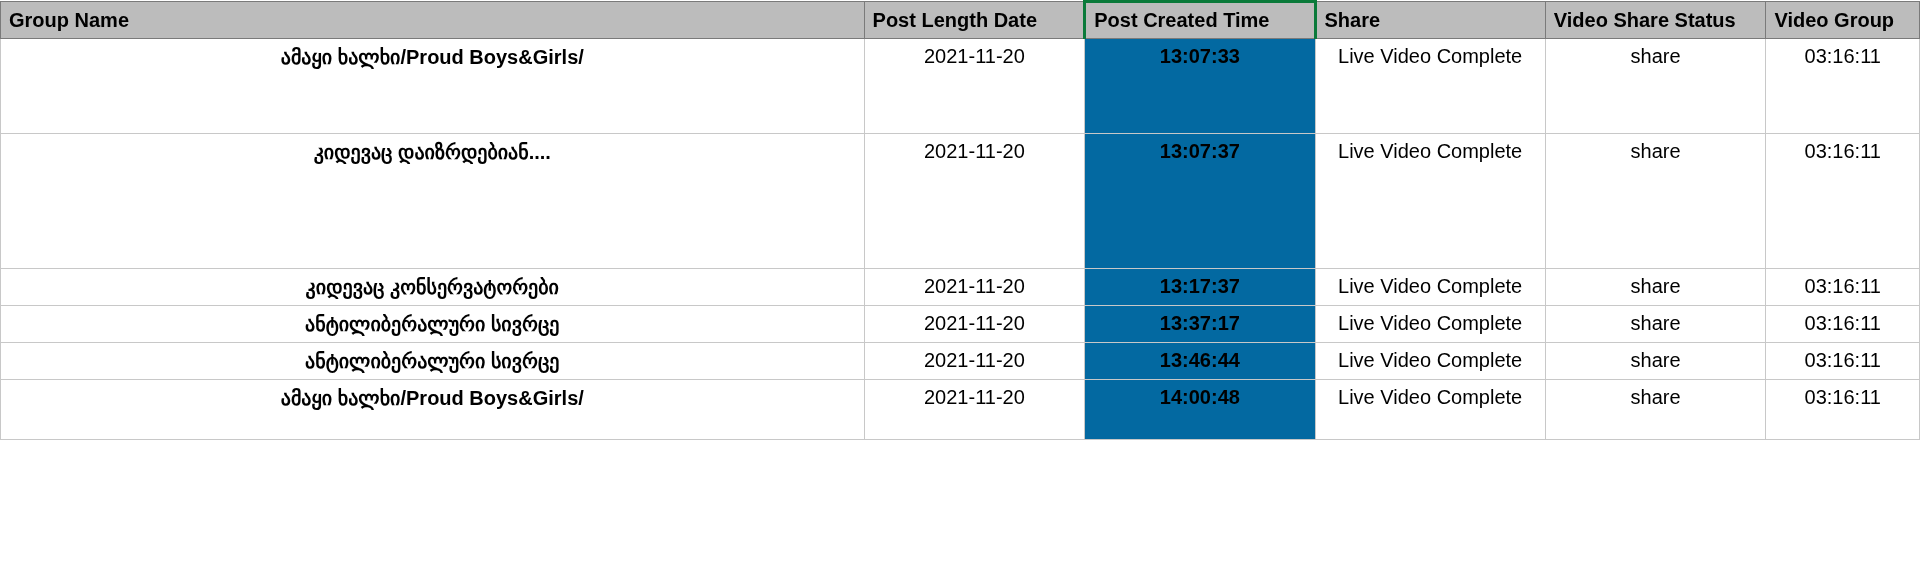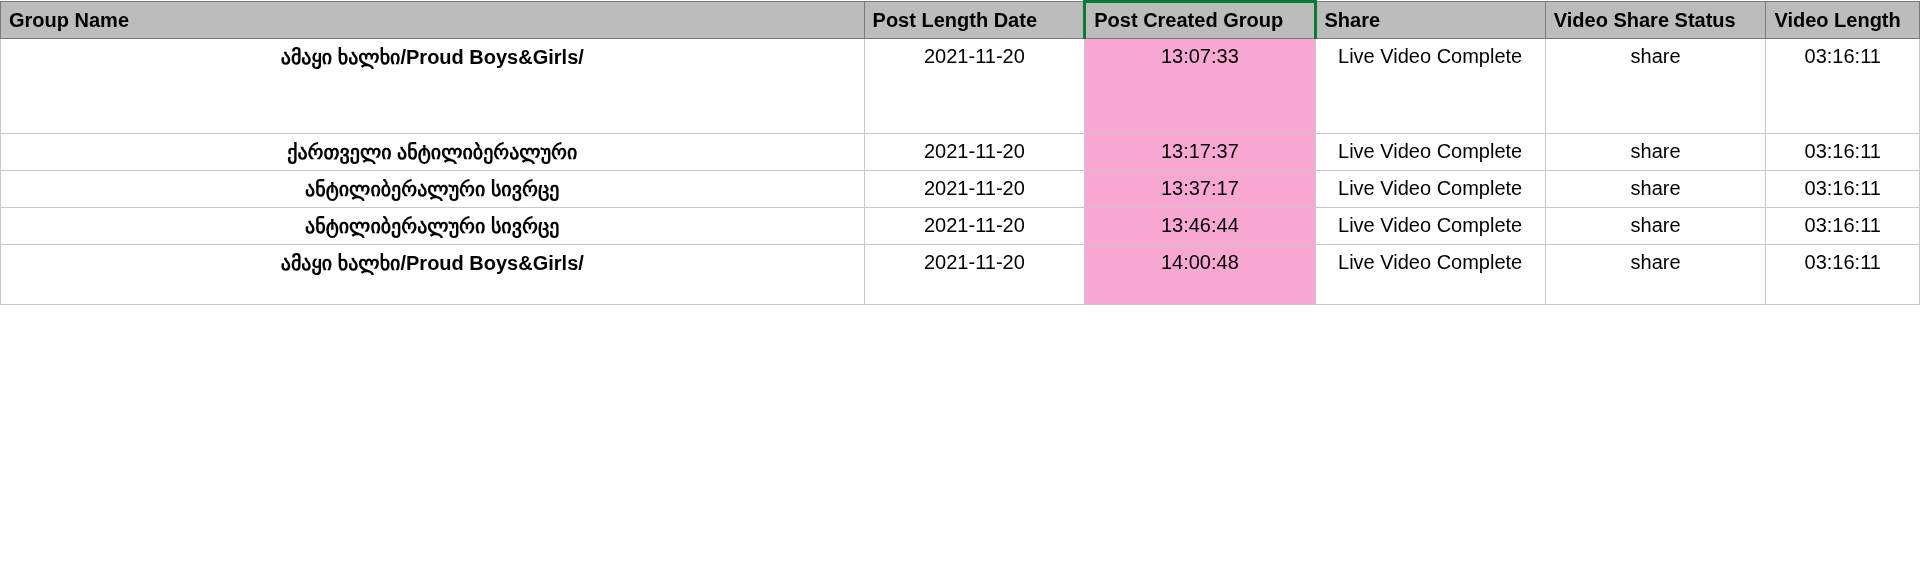--- a/index.html
+++ b/index.html
@@ -35,21 +35,22 @@
     td {
       border: 1px solid #c8c8c8;
       padding: 6px 8px;
       vertical-align: top;
       text-align: center;
     }
     td.group-name {
       font-weight: bold;
     }
     td.highlight {
-      background: #f9a8d4;
+      background: #0369a1;
+      font-weight: bold;
     }
     .col-group { width: 45%; }
     .col-date { width: 11.5%; }
     .col-time { width: 12%; }
     .col-type { width: 12%; }
     .col-share { width: 11.5%; }
     .col-length { width: 8%; }
     .row-tall { height: 95px; }
     .row-taller { height: 135px; }
     .row-med { height: 60px; }
@@ -63,37 +64,45 @@
     <col class="col-date">
     <col class="col-time">
     <col class="col-type">
     <col class="col-share">
     <col class="col-length">
   </colgroup>
   <thead>
     <tr>
       <th>Group Name</th>
       <th>Post Length Date</th>
-      <th class="selected">Post Created Group</th>
+      <th class="selected">Post Created Time</th>
       <th>Share</th>
       <th>Video Share Status</th>
-      <th>Video Length</th>
+      <th>Video Group</th>
     </tr>
   </thead>
   <tbody>
     <tr class="row-tall">
       <td class="group-name">ამაყი ხალხი/Proud Boys&amp;Girls/</td>
       <td>2021-11-20</td>
       <td class="highlight">13:07:33</td>
       <td>Live Video Complete</td>
       <td>share</td>
       <td>03:16:11</td>
     </tr>
+    <tr class="row-taller">
+      <td class="group-name">კიდევაც დაიზრდებიან....</td>
+      <td>2021-11-20</td>
+      <td class="highlight">13:07:37</td>
+      <td>Live Video Complete</td>
+      <td>share</td>
+      <td>03:16:11</td>
+    </tr>
     <tr>
-      <td class="group-name">ქართველი ანტილიბერალური</td>
+      <td class="group-name">კიდევაც კონსერვატორები</td>
       <td>2021-11-20</td>
       <td class="highlight">13:17:37</td>
       <td>Live Video Complete</td>
       <td>share</td>
       <td>03:16:11</td>
     </tr>
     <tr>
       <td class="group-name">ანტილიბერალური სივრცე</td>
       <td>2021-11-20</td>
       <td class="highlight">13:37:17</td>

